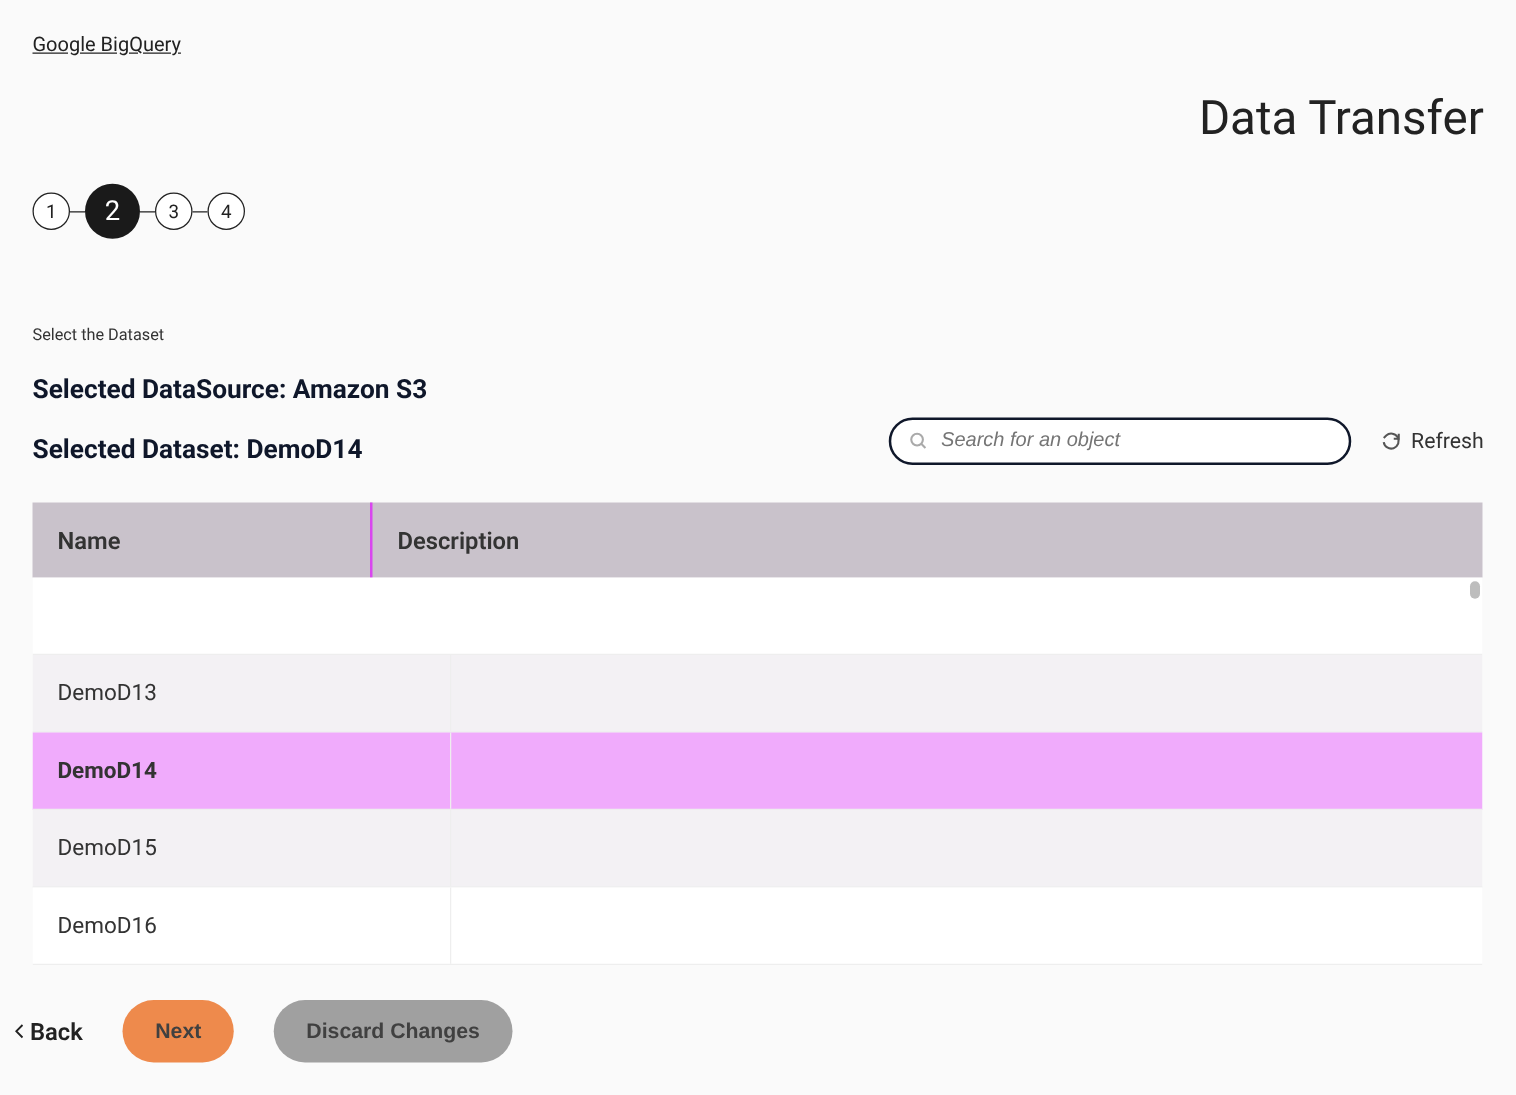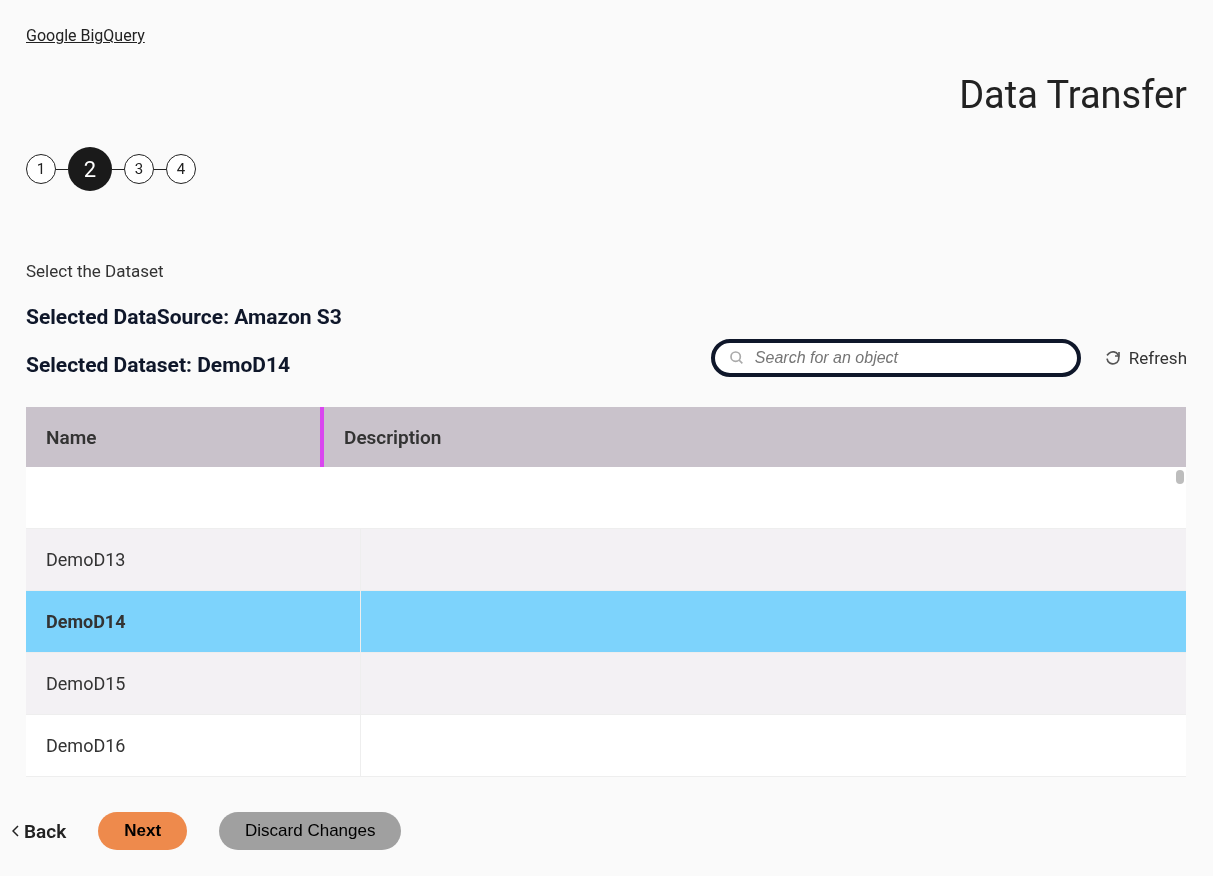--- a/index.html
+++ b/index.html
@@ -55,21 +55,21 @@
       font-size: 22px;
       border: none;
     }
     .step-connector {
       width: 12px;
       height: 1px;
       background: #222;
     }
 
     .instruction {
-      font-size: 17px;
+      font-size: 13px;
       font-weight: 400;
       color: #333;
       margin-bottom: 24px;
     }
 
     .meta-row {
       display: flex;
       justify-content: space-between;
       align-items: flex-end;
       margin-bottom: 30px;
@@ -85,21 +85,21 @@
 
     .meta-right {
       display: flex;
       align-items: center;
       gap: 24px;
     }
 
     .search-wrap {
       display: flex;
       align-items: center;
-      border: 4px solid #0f172a;
+      border: 2px solid #0f172a;
       border-radius: 999px;
       height: 38px;
       width: 370px;
       padding: 0 14px;
       background: #fff;
     }
     .search-wrap svg { flex-shrink: 0; }
     .search-wrap input {
       border: none;
       outline: none;
@@ -130,37 +130,37 @@
       height: 60px;
     }
     .th {
       padding: 0 20px;
       font-size: 19px;
       font-weight: 600;
       color: #333;
       display: flex;
       align-items: center;
     }
-    .th-name { width: 298px; border-right: 4px solid #d946ef; }
+    .th-name { width: 272px; border-right: 2px solid #d946ef; }
     .th-desc { flex: 1; }
 
     .tbody {
       height: 312px;
       overflow: hidden;
       position: relative;
     }
     .trow {
       display: flex;
       height: 62px;
       border-bottom: 1px solid #eee;
       cursor: pointer;
     }
     .trow:nth-child(even):not(.selected) { background: #f3f1f4; }
     .trow:nth-child(odd):not(.selected) { background: #fff; }
-    .trow.selected { background: #7dd3fc; }
+    .trow.selected { background: #f0abfc; }
     .trow.selected .td-name { font-weight: 700; }
     .td {
       padding: 0 20px;
       font-size: 18px;
       color: #333;
       display: flex;
       align-items: center;
     }
     .td-name { width: 335px; border-right: 1px solid #eee; }
     .td-desc { flex: 1; }
@@ -188,29 +188,29 @@
       align-items: center;
       gap: 4px;
       font-size: 19px;
       font-weight: 600;
       color: #222;
       cursor: pointer;
     }
     .btn {
       border: none;
       border-radius: 999px;
-      height: 38px;
+      height: 50px;
       padding: 0 26px;
       font-size: 17px;
       font-weight: 600;
       cursor: pointer;
-      color: #000000;
+      color: #404040;
     }
     .btn-next { background: #ee8a4c; }
-    .btn-discard { background: #a0a0a0; font-weight: 400; }
+    .btn-discard { background: #a0a0a0; font-weight: 700; }
   </style>
 </head>
 <body>
 
 
 
 <a class="breadcrumb">Google BigQuery</a>
 
 <h1 class="page-title">Data Transfer</h1>
 

